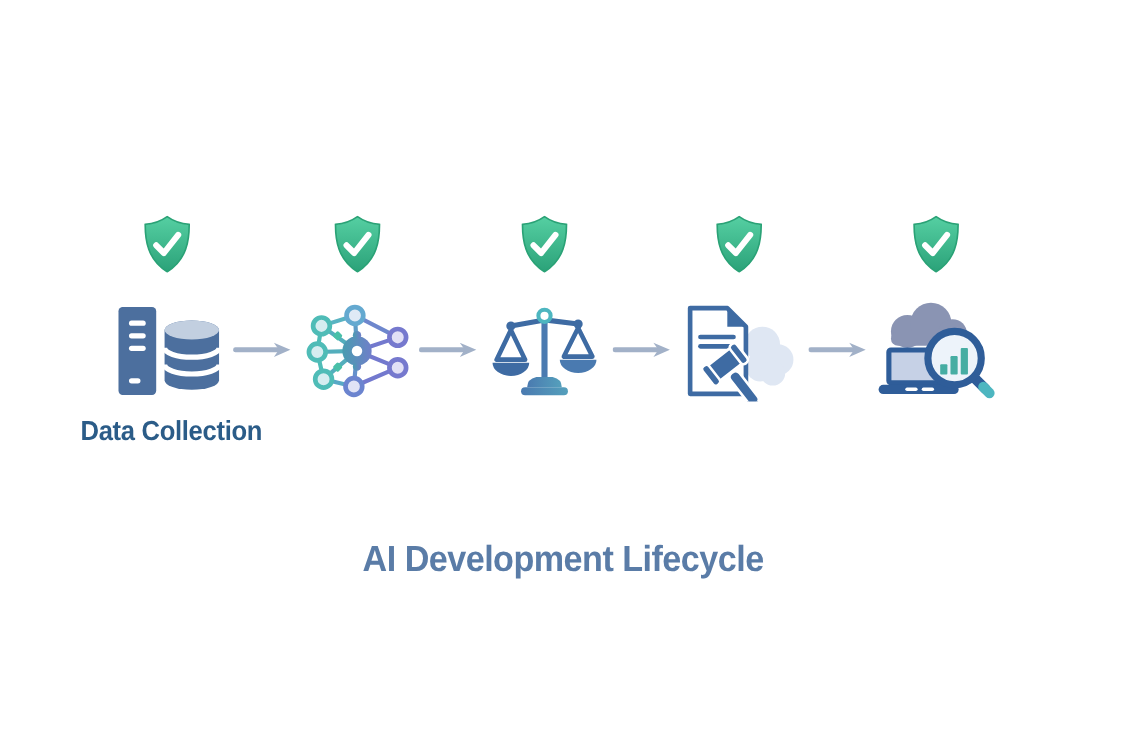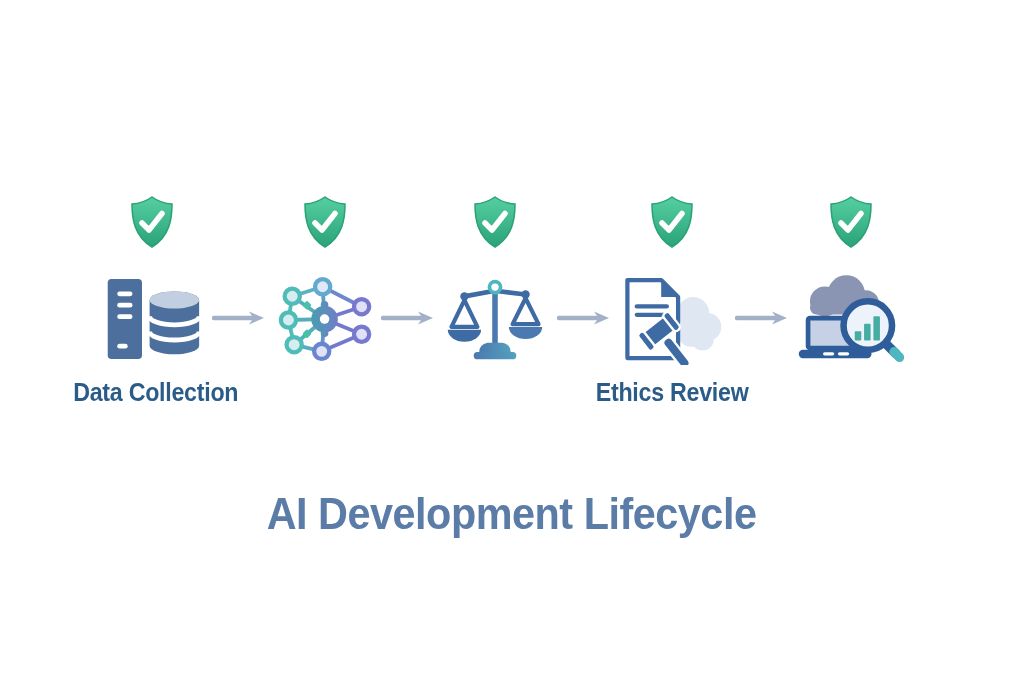--- a/index.html
+++ b/index.html
@@ -38,21 +38,21 @@
     position:absolute;
     top:310px;
     width:54px;height:16px;
   }
   .diagram-title{
     position:absolute;
     top:489px;
     left:0;
     width:1024px;
     text-align:center;
-    font-size:44px;
+    font-size:33px;
     font-weight:700;
     color:#5a7ca7;
     letter-spacing:-0.5px;
   }
   .title-inner{display:inline-block;transform:scaleX(0.94);}
   svg{display:inline-block;vertical-align:middle;}
 </style>
 </head>
 <body>
 
@@ -176,21 +176,20 @@
         <line x1="20" y1="33" x2="52" y2="33" stroke="#3e6ba3" stroke-width="4.5" stroke-linecap="round"></line>
         <line x1="20" y1="42" x2="52" y2="42" stroke="#3e6ba3" stroke-width="4.5" stroke-linecap="round"></line>
         <g transform="translate(44,60) rotate(-38)">
           <rect x="-5" y="10" width="11" height="38" rx="5" fill="#3e6ba3" stroke="#ffffff" stroke-width="2.5"></rect>
           <rect x="-15" y="-10" width="30" height="19" rx="3" fill="#3e6ba3" stroke="#ffffff" stroke-width="2.5"></rect>
           <rect x="-21" y="-12" width="8" height="23" rx="3.5" fill="#3e6ba3" stroke="#ffffff" stroke-width="2.5"></rect>
           <rect x="13" y="-12" width="8" height="23" rx="3.5" fill="#3e6ba3" stroke="#ffffff" stroke-width="2.5"></rect>
         </g>
       </svg>
     </div>
-    <div><span class="stage-label">Ethics Review</span></div>
   </div>
 
   <div class="stage" style="left:766px">
     <svg class="shield" width="46" height="52" viewBox="0 0 46 52">
       <path d="M23 1 C28.5 5 36 7.5 43 8 C43 22 41 40 23 51 C5 40 3 22 3 8 C10 7.5 17.5 5 23 1 Z" fill="url(#shieldGrad)" stroke="#2aa276" stroke-width="1.5"></path>
       <path d="M13 27 L20 34 L33 17.5" fill="none" stroke="#ffffff" stroke-width="5.5" stroke-linecap="round" stroke-linejoin="round"></path>
     </svg>
     <div class="icon-wrap">
       <svg width="112" height="94" viewBox="0 0 120 100">
         <g fill="#8a94b3">

